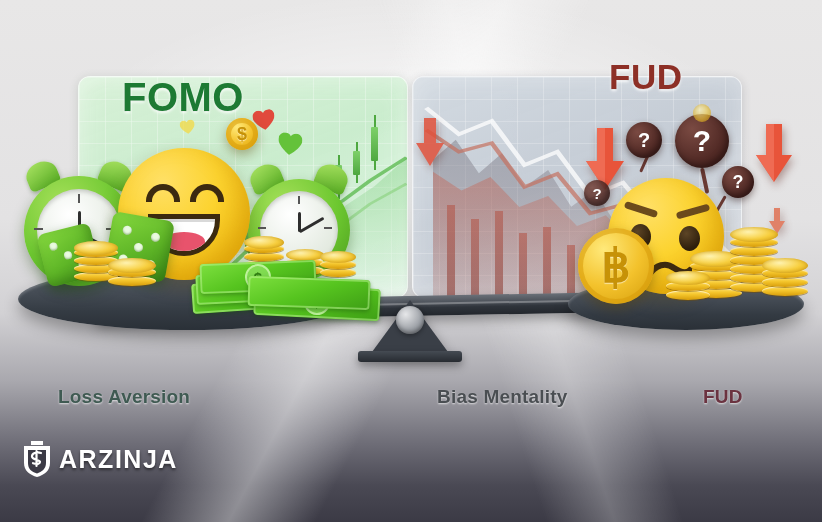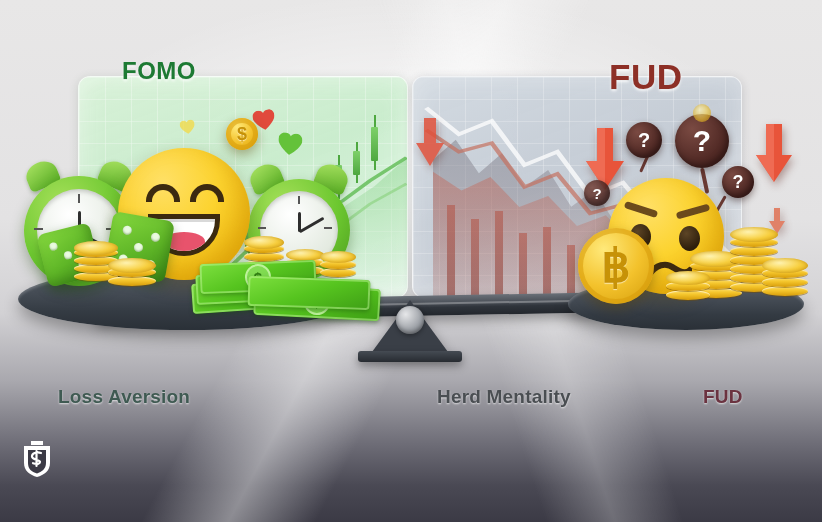--- a/index.html
+++ b/index.html
@@ -97,22 +97,22 @@
     position:absolute; border-radius:50%;
     background:radial-gradient(circle at 32% 28%, #7a4a42, #4a2420 72%);
     color:#fff; display:flex; align-items:center; justify-content:center;
     font-weight:bold; font-family:"Liberation Sans", sans-serif;
     box-shadow:0 3px 7px rgba(40,15,12,.45), inset -2px -3px 6px rgba(0,0,0,.35);
   }
   .qtail { position:absolute; background:#6a3a34; border-radius:2px; transform-origin:top center; }
 
   
   #title-fomo {
-    position:absolute; left:122px; top:57px;
-    font-size:24px; font-weight:bold; letter-spacing:.5px;
+    position:absolute; left:122px; top:75px;
+    font-size:40px; font-weight:bold; letter-spacing:.5px;
     color:#1d7a33;
     text-shadow:0 2px 3px rgba(255,255,255,.85), 0 1px 0 rgba(0,0,0,.12);
   }
   #title-fud {
     position:absolute; left:609px; top:57px;
     font-size:35px; font-weight:bold; letter-spacing:.5px;
     color:#8d2f26;
     text-shadow:0 2px 3px rgba(255,255,255,.85), 0 1px 0 rgba(0,0,0,.12);
   }
 
@@ -533,28 +533,29 @@
     <div class="coin" style="left:0; top:22px; width:44px; height:10px;"></div>
     <div class="coin" style="left:0; top:13px; width:44px; height:10px;"></div>
     <div class="coin-top" style="left:0; top:3px; width:44px; height:14px;"></div>
   </div>
 
   <div id="title-fomo" style="color: rgb(29, 122, 51);">FOMO</div>
   <div id="title-fud" style="color: rgb(141, 47, 38);">FUD</div>
 
   <div id="labels">
     <div class="term" style="left: 58px; color: rgb(63, 90, 82);">Loss Aversion</div>
-    <div class="term" style="left: 437px; color: rgb(74, 78, 82);">Herd Mentality</div>
+    <div class="term" style="left: 437px; color: rgb(74, 78, 82);">Bias Mentality</div>
     <div class="term" style="left: 703px; color: rgb(107, 51, 64);">FUD</div>
   </div>
 
   <div id="logo">
     <div id="logo-row">
       <svg width="30" height="38" viewBox="0 0 30 38">
         <path d="M9 1 h12 v4 h-12 Z" fill="#ffffff"></path>
         <path d="M2 6 h26 v17 c0 8 -6 12 -13 14 C8 35 2 31 2 23 Z" fill="#ffffff"></path>
         <path d="M6 10 h18 v13 c0 6 -4.5 9 -9 10.5 C9.5 32 6 29 6 23 Z" fill="#3b3a45"></path>
         <path d="M19 13 c-5 -1.6 -9 0.6 -9 3.6 c0 3.4 8 3 8 5.4 c0 1.8 -3 2.6 -7 1.2 M14.5 11 v15" fill="none" stroke="#ffffff" stroke-width="2.2" stroke-linecap="round"></path>
       </svg>
+      <div id="brand-name">ARZINJA</div>
     </div>
   </div>
 
 </div>
 
 </body></html>

